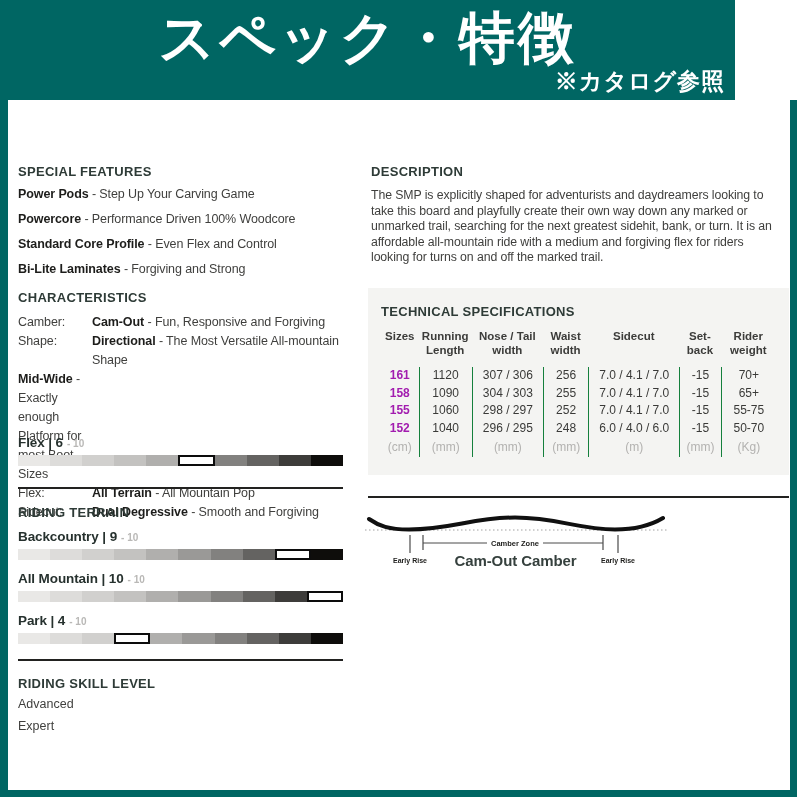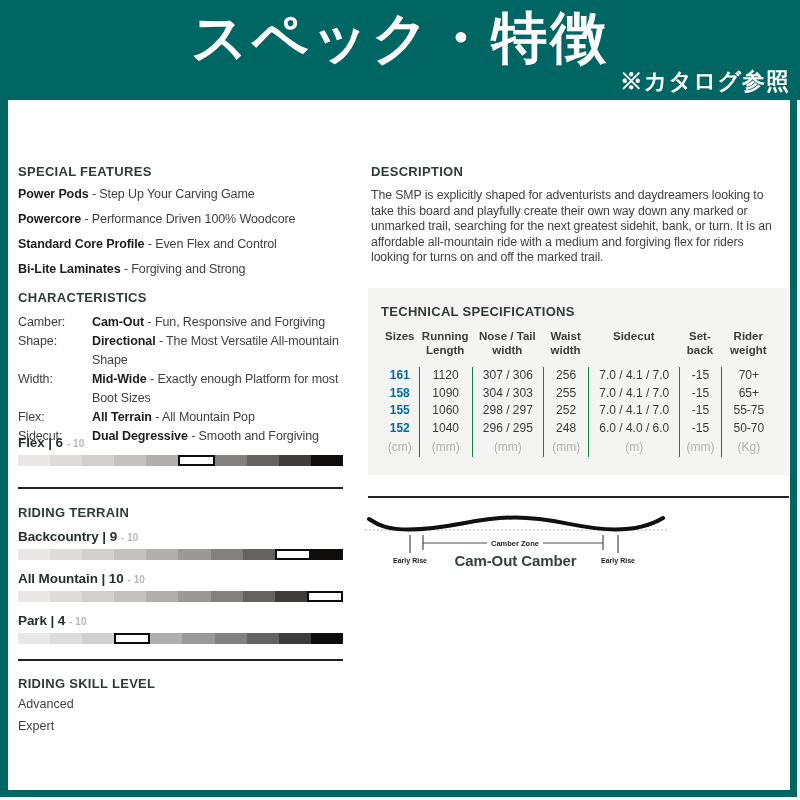--- a/index.html
+++ b/index.html
@@ -1,19 +1,19 @@
 <!DOCTYPE html>
 <html><head>
 <meta charset="utf-8">
 <style>
   html,body{margin:0;padding:0;}
   .page{position:relative;width:800px;height:800px;background:#ffffff;overflow:hidden;
         font-family:"Liberation Sans",sans-serif;color:#3f3f3d;}
   
-  .banner{position:absolute;left:0;top:0;width:800px;height:100px;background:#006663;}
+  .banner{position:absolute;left:0;top:0;width:719px;height:100px;background:#006663;padding-left:16px;}
   .banner-title{position:absolute;left:0;top:8px;width:100%;text-align:center;
         color:#ffffff;font-size:56px;font-weight:800;letter-spacing:3px;line-height:60px;}
   .banner-note{position:absolute;right:10px;top:66px;color:#ffffff;font-size:23px;font-weight:600;letter-spacing:1px;}
   .edge{position:absolute;background:#006663;}
   .edge-left{left:0;top:100px;width:8px;height:697px;}
   .edge-right{left:790px;top:100px;width:7px;height:697px;}
   .edge-bottom{left:0;top:790px;width:797px;height:7px;}
   
   .sec-h{font-size:13px;font-weight:700;color:#2e3b37;letter-spacing:.3px;}
   .blk{position:absolute;}
@@ -40,21 +40,21 @@
   .skill .lvl{font-size:12.5px;line-height:18px;margin-top:4px;}
   .skill .lvl:first-of-type{margin-top:9px;}
   
   .desc{left:371px;top:164px;width:412px;}
   .desc p{margin:9px 0 0 0;font-size:12.3px;line-height:15.6px;letter-spacing:-.1px;color:#3f3f3d;}
   .specs-box{left:368px;top:288px;width:421px;background:#f4f4f2;box-sizing:border-box;padding:16px 13px 18px 13px;}
   .spec-table{display:grid;grid-template-columns:9.5% 13.5% 18% 11.5% 23% 10.5% 14%;margin-top:10px;}
   .spec-table .th{font-size:11.5px;font-weight:700;color:#3c3c3a;text-align:center;line-height:14px;padding-bottom:10px;}
   .spec-table .td{font-size:12px;text-align:center;line-height:17.5px;color:#3a3a38;}
   .spec-table .td.sep{border-left:1px solid #15803d;}
-  .spec-table .td.sz{font-weight:700;color:#0369a1;}
+  .spec-table .td.sz{font-weight:700;color:#a21caf;}
   .spec-table .td.unit{color:#b3b2b0;padding-top:2px;}
   .div3{left:368px;top:496px;width:421px;}
   .camber-svg{position:absolute;left:365px;top:505px;}
   .camber-caption{position:absolute;left:368px;top:552px;width:295px;text-align:center;
         font-size:15px;font-weight:700;color:#35403d;letter-spacing:-.1px;}
   .svg-label{font-size:7.5px;font-weight:700;fill:#222220;}
   .svg-label-sm{font-size:7px;font-weight:700;fill:#222220;}
 </style>
 </head>
 <body>
@@ -82,21 +82,20 @@
     <div class="rows">
       <div class="row">
           <span>Camber:</span>
           <span><b>Cam-Out</b> <span>- Fun, Responsive and Forgiving</span></span>
         </div>
       <div class="row">
           <span>Shape:</span>
           <span><b>Directional</b> <span>- The Most Versatile All-mountain Shape</span></span>
         </div>
       <div class="row">
-          <span>Width:</span>
           <span><b>Mid-Wide</b> <span>- Exactly enough Platform for most Boot Sizes</span></span>
         </div>
       <div class="row">
           <span>Flex:</span>
           <span><b>All Terrain</b> <span>- All Mountain Pop</span></span>
         </div>
       <div class="row">
           <span>Sidecut:</span>
           <span><b>Dual Degressive</b> <span>- Smooth and Forgiving</span></span>
         </div>

